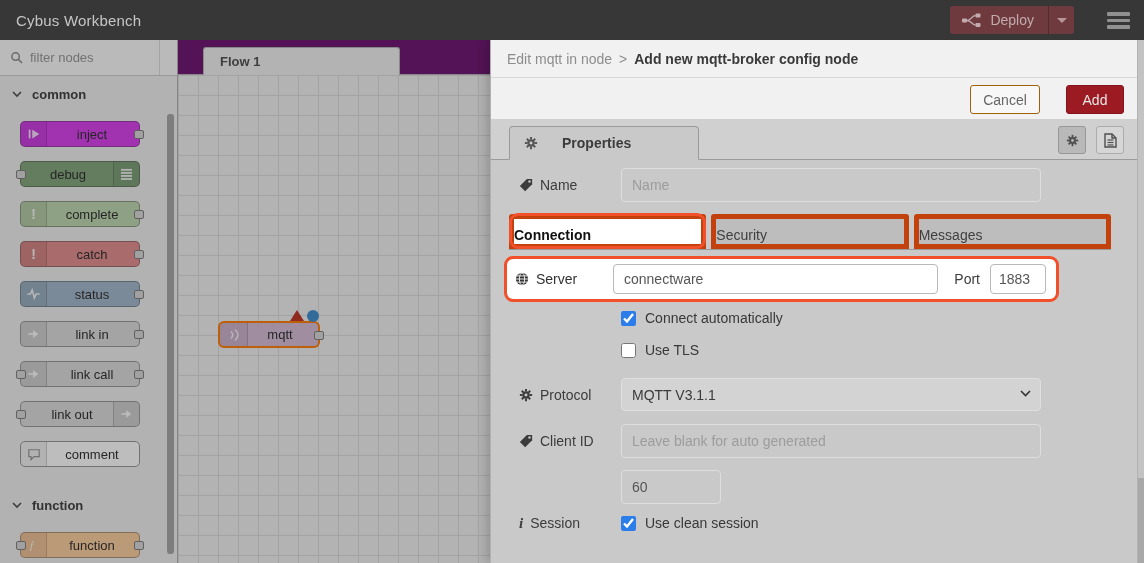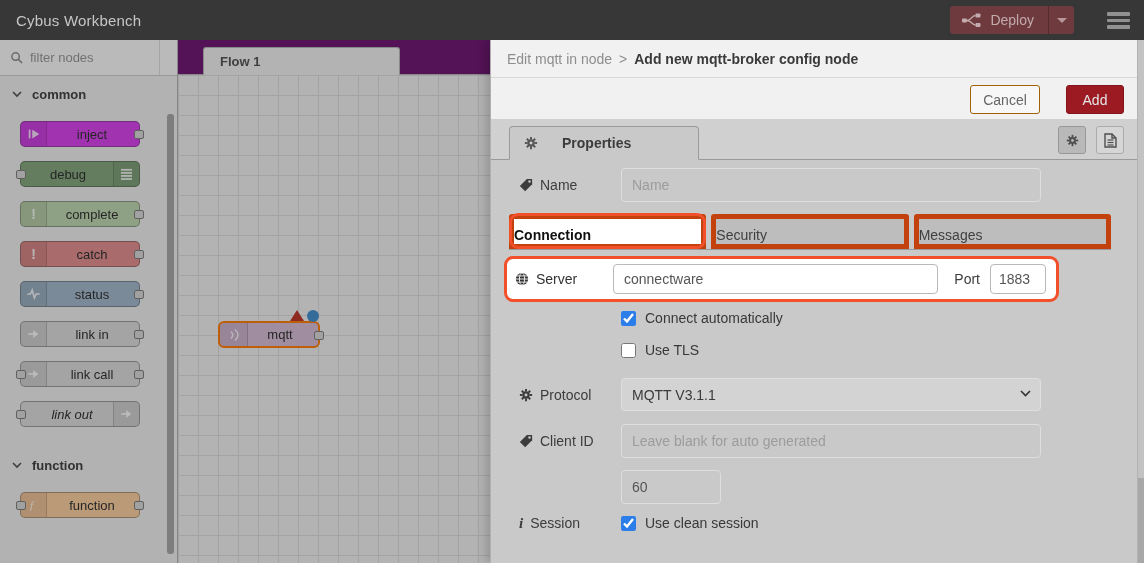--- a/index.html
+++ b/index.html
@@ -220,22 +220,30 @@
             <span class="pn-port left"></span>
             <span class="pn-port right"></span>
           </div>
           <div class="palette-node" style="background: rgb(221, 221, 221);">
             <div class="pn-icon right">
               <svg width="14" height="14" viewBox="0 0 16 16">
                 <path d="M1.5 8h8" stroke="#fff" stroke-width="2" opacity=".9"></path>
                 <path d="M7 3.5 L13 8 7 12.5z" fill="#fff" opacity=".9"></path>
               </svg>
             </div>
-            <span class="pn-label" style="padding-right: 16px; font-style: italic;">link out</span>
+            <span class="pn-label" style="padding-right: 16px;">link out</span>
             <span class="pn-port left"></span>
+          </div>
+          <div class="palette-node" style="background: rgb(255, 255, 255); border-color: rgb(154, 154, 154);">
+            <div class="pn-icon left">
+              <svg width="14" height="13" viewBox="0 0 16 15">
+                <path d="M2 2 h12 v8 H8 l-3.5 3.5 V10 H2 z" fill="none" stroke="#999" stroke-width="1.4"></path>
+              </svg>
+            </div>
+            <span class="pn-label" style="padding-left: 24px;">comment</span>
           </div>
         </div>
         <div class="category-header">
           <svg width="10" height="7" viewBox="0 0 10 7">
             <path d="M1 1l4 4 4-4" stroke="#555" stroke-width="1.6" fill="none"></path>
           </svg>
           <span class="category-label">function</span>
         </div>
         <div class="palette-nodes">
           <div class="palette-node" style="background: rgb(253, 208, 162);">

